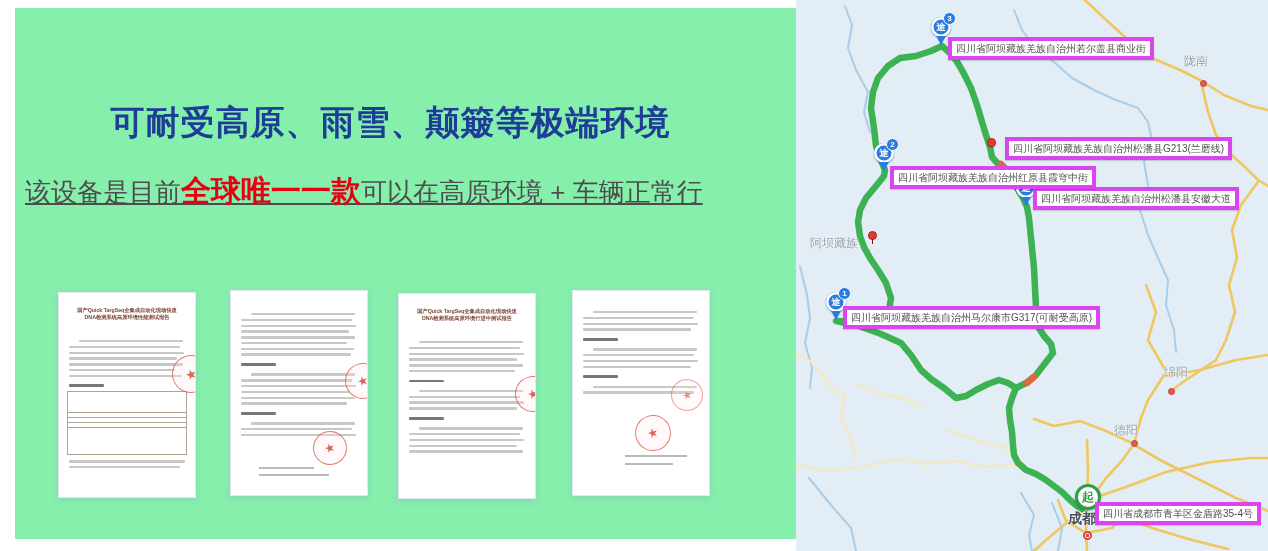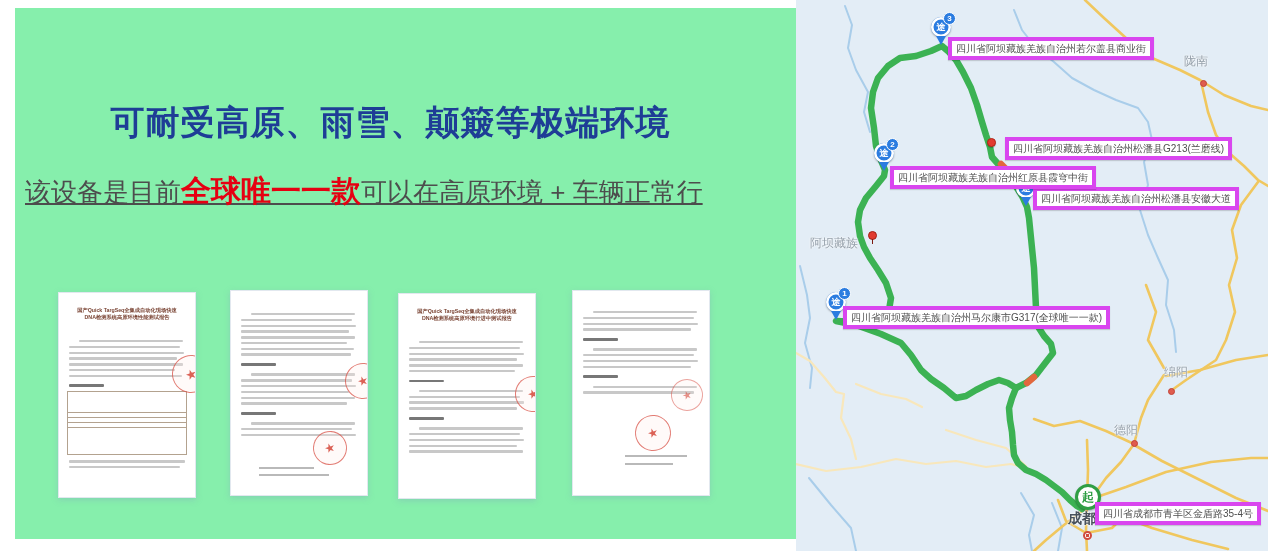--- a/index.html
+++ b/index.html
@@ -268,17 +268,17 @@
       </div>
       <div class="pin-wp" style="left: 29px; top: 292px;">
         <div class="pin-head">途</div>
         <div class="pin-tail"></div>
         <span class="pin-badge">1</span>
       </div>
       <div class="map-label" style="left: 152px; top: 37px;">四川省阿坝藏族羌族自治州若尔盖县商业街</div>
       <div class="map-label" style="left: 209px; top: 137px;">四川省阿坝藏族羌族自治州松潘县G213(兰磨线)</div>
       <div class="map-label" style="left: 237px; top: 187px;">四川省阿坝藏族羌族自治州松潘县安徽大道</div>
       <div class="map-label" style="left: 94px; top: 166px;">四川省阿坝藏族羌族自治州红原县霞穹中街</div>
-      <div class="map-label" style="left: 47px; top: 306px;">四川省阿坝藏族羌族自治州马尔康市G317(全球唯一一款)</div>
+      <div class="map-label" style="left: 47px; top: 306px;">四川省阿坝藏族羌族自治州马尔康市G317(可耐受高原)</div>
       <div class="map-label" style="left: 299px; top: 502px;">四川省成都市青羊区金盾路35-4号</div>
     </div>
 
 </div>
 
 </body></html>

